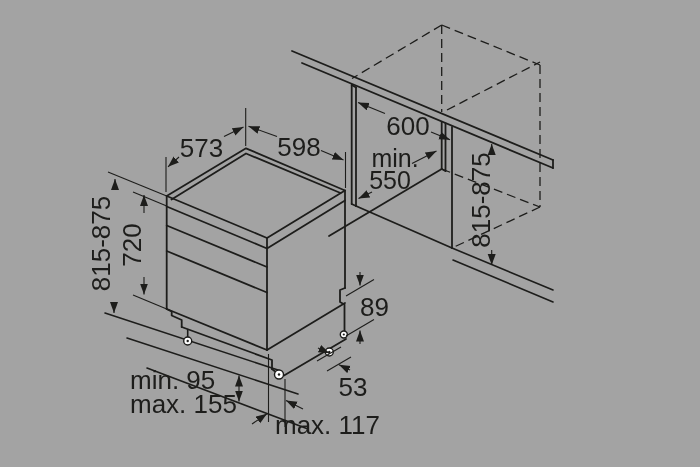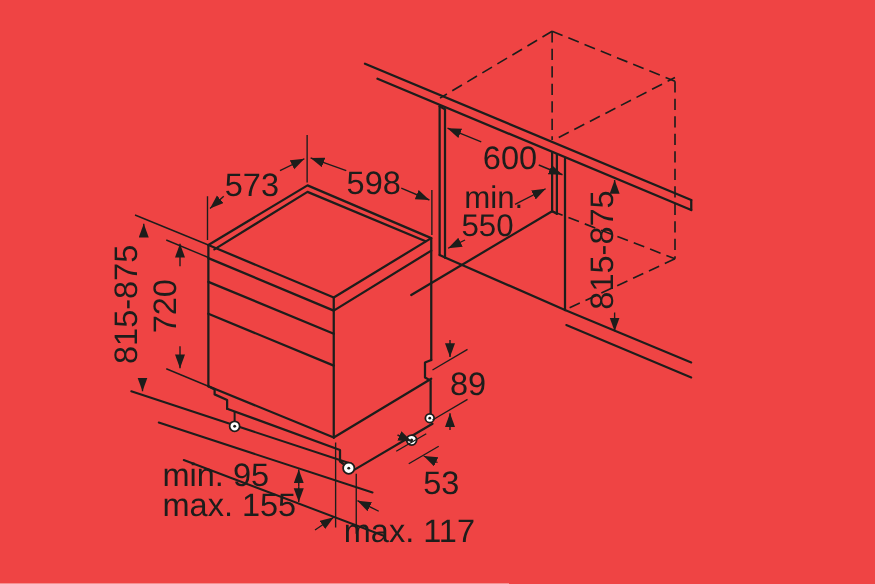--- a/index.html
+++ b/index.html
@@ -1,17 +1,17 @@
 <!DOCTYPE html>
 <html><head>
 <meta charset="utf-8">
 <style>
   html,body{margin:0;padding:0;background:#ffffff;}
   body{width:700px;height:467px;overflow:hidden;}
-  .stage{position:relative;width:700px;height:467px;background:#ef4444;}
+  .stage{position:relative;width:700px;height:467px;background:#a3a3a3;}
   svg{display:block;}
   .ln   {fill:none;stroke:#1d1d1b;stroke-width:1.8;stroke-linejoin:round;stroke-linecap:round;}
   .lnthin{fill:none;stroke:#1d1d1b;stroke-width:1.6;stroke-linecap:round;}
   .dash {fill:none;stroke:#1d1d1b;stroke-width:1.3;stroke-dasharray:9 5;stroke-linecap:butt;}
   .dim  {fill:none;stroke:#1d1d1b;stroke-width:1.1;stroke-linecap:butt;}
   .foot {fill:#ffffff;stroke:#1d1d1b;stroke-width:1.4;}
   .footdot{fill:#1d1d1b;stroke:none;}
   text{font-family:"Liberation Sans","DejaVu Sans",sans-serif;fill:#1d1d1b;}
   .t26{font-size:26px;}
   .t25{font-size:25px;}

